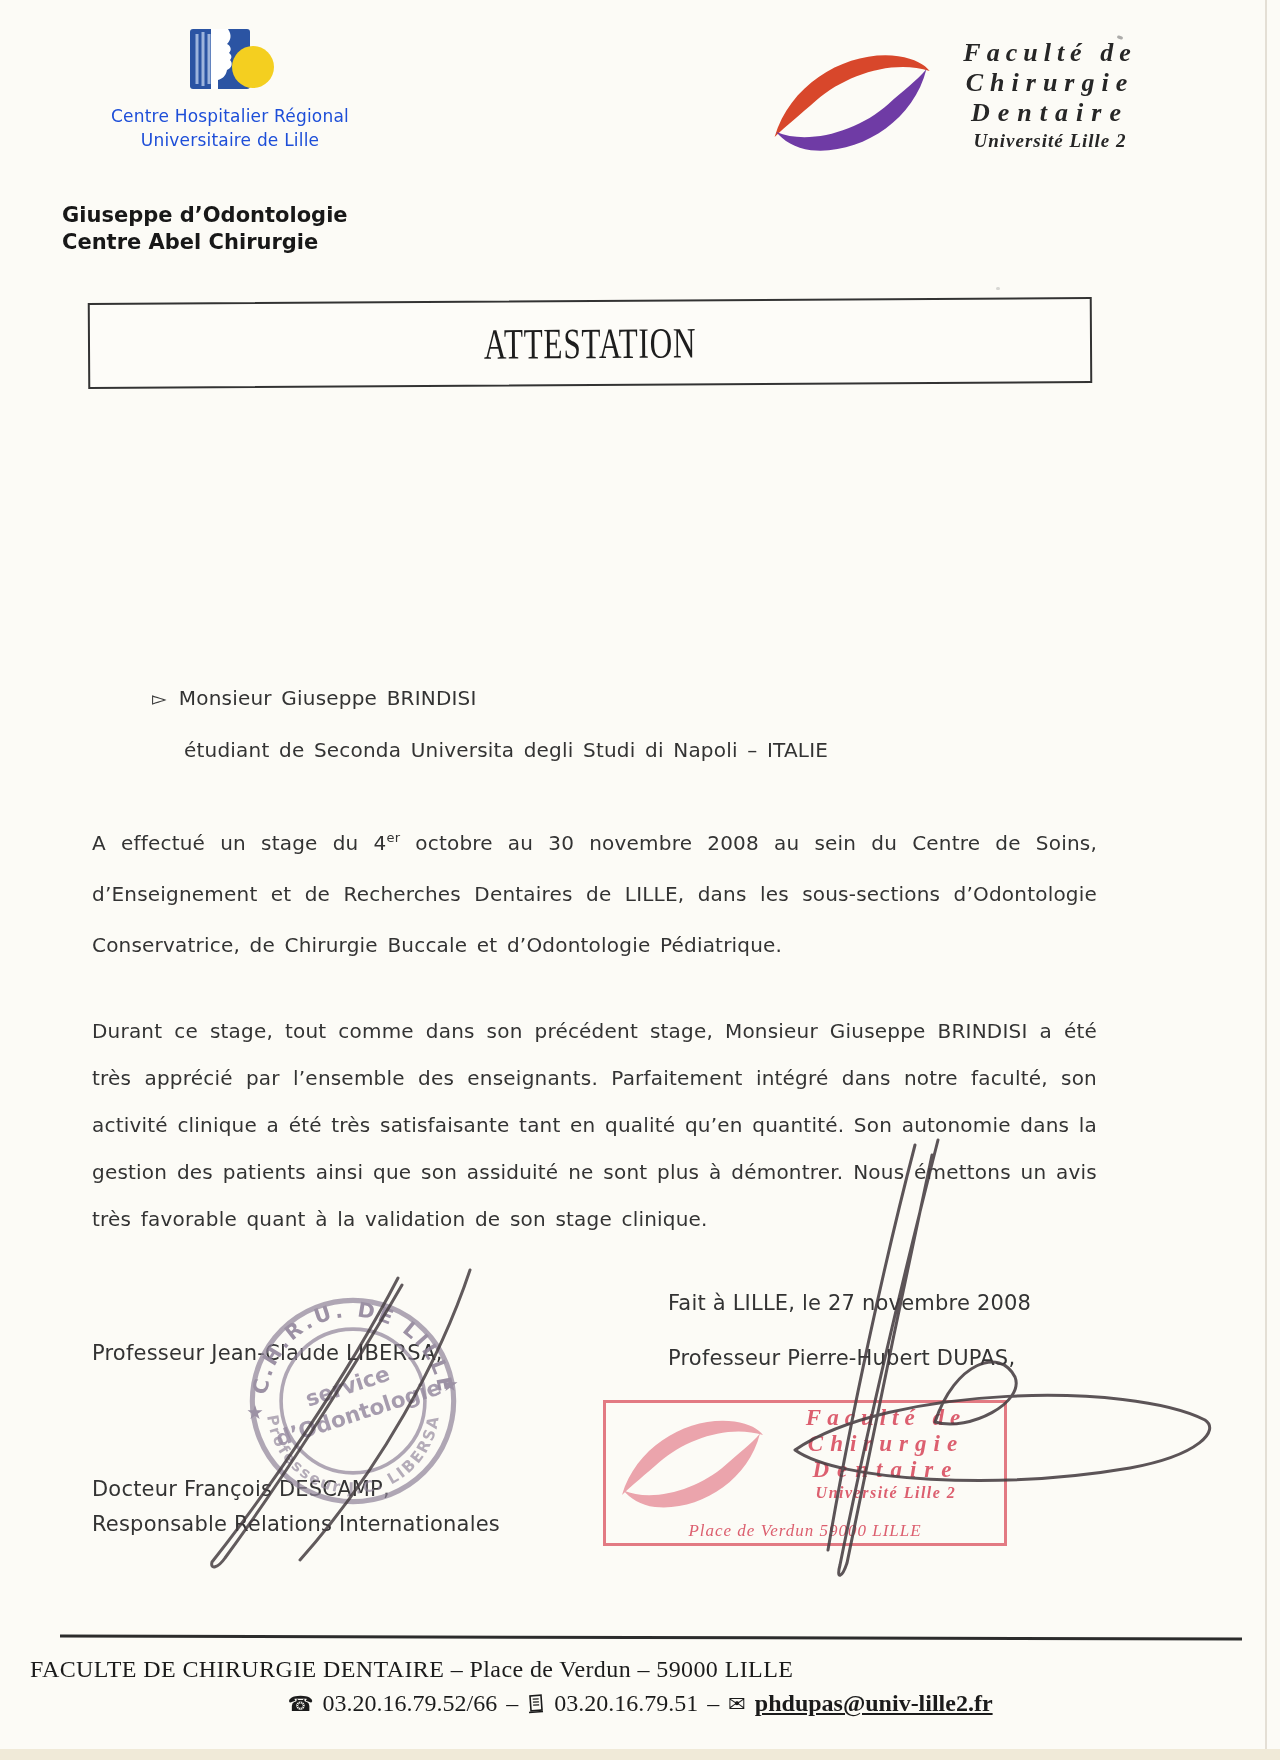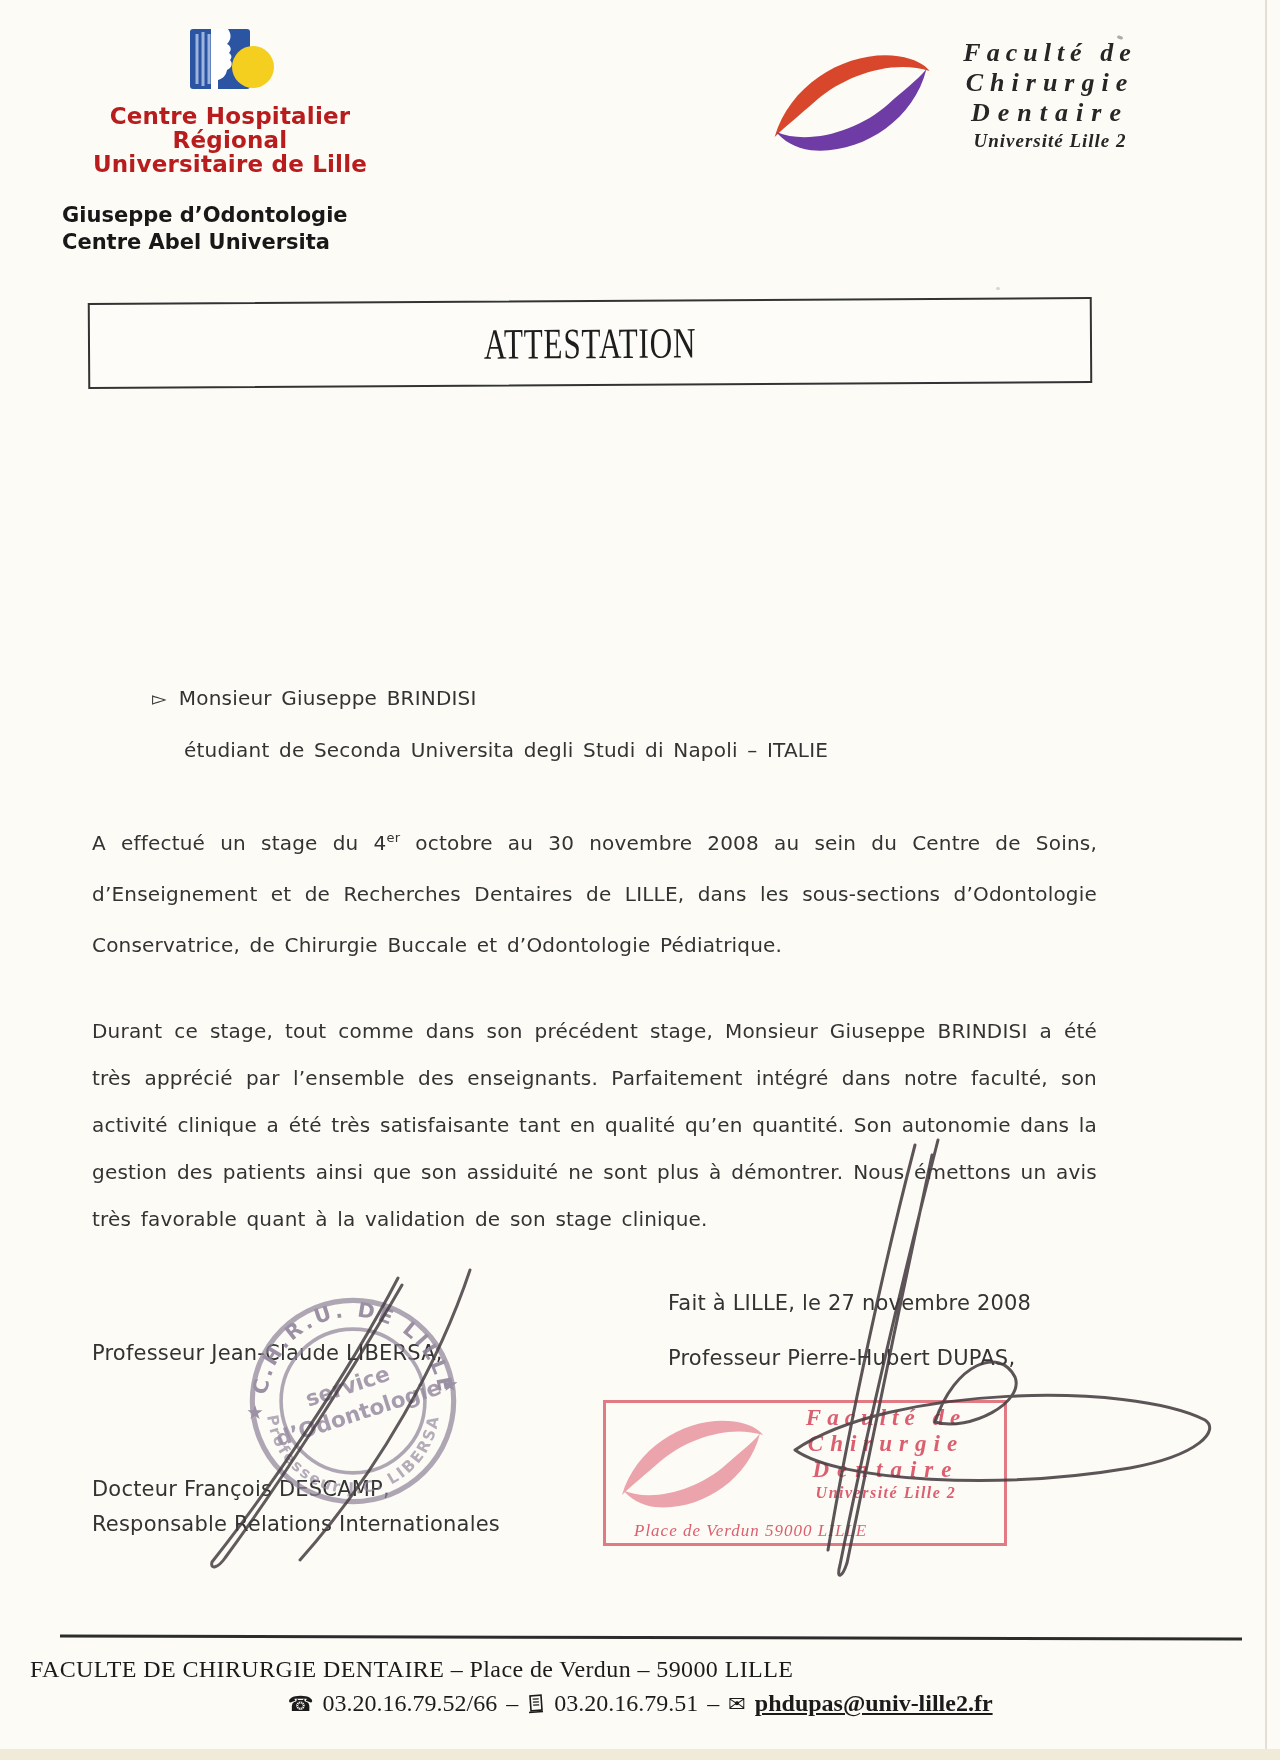--- a/index.html
+++ b/index.html
@@ -8,21 +8,21 @@
     background:#fcfbf6;overflow:hidden;
     font-family:"DejaVu Sans",sans-serif;color:#2e2c2a;
   }
   
   .edge-right{position:absolute;right:13px;top:0;width:2px;height:100%;background:#cfc9ba;opacity:.55;}
   .edge-bottom{position:absolute;left:0;bottom:0;width:100%;height:11px;background:#f0ead8;}
   .speck{position:absolute;background:#6b6b6b;opacity:.55;border-radius:2px;}
   
   .chr-logo{position:absolute;left:90px;top:28px;width:280px;text-align:center;}
   .chr-logo svg{display:block;margin:0 auto 6px auto;}
-  .chr-text{color:#b91c1c;font-weight:bold;font-size:23px;line-height:24px;letter-spacing:.2px;}
+  .chr-text{color:#1d4ed8;font-weight:normal;font-size:17px;line-height:24px;letter-spacing:.2px;}
   
   .swoosh{position:absolute;left:768px;top:44px;}
   .fac-text{position:absolute;left:930px;top:38px;width:240px;text-align:center;
     font-family:"Liberation Serif",serif;font-style:italic;font-weight:bold;color:#262626;}
   .fac-text .big{font-size:26px;line-height:30px;}
   .ls6{letter-spacing:6px;} .ls7{letter-spacing:7px;} .ls8{letter-spacing:8px;}
   .fac-text .small{font-size:19px;line-height:26px;letter-spacing:1px;}
   
   .service{position:absolute;left:62px;top:202px;font-size:21px;font-weight:bold;color:#181818;line-height:27px;}
   
@@ -45,22 +45,22 @@
   
   .round-stamp{position:absolute;left:240px;top:1288px;opacity:.88;}
   
   .red-stamp{position:absolute;left:603px;top:1400px;width:398px;height:140px;
     border:3px solid rgba(219,90,103,.8);color:#dc5f6f;}
   .red-stamp .rs-swoosh{position:absolute;left:10px;top:8px;opacity:.7;}
   .rs-text{position:absolute;left:168px;top:2px;width:224px;text-align:center;
     font-family:"Liberation Serif",serif;font-style:italic;font-weight:bold;}
   .rs-text .big{font-size:23px;line-height:26px;}
   .rs-text .small{font-size:16px;line-height:20px;letter-spacing:1.5px;}
-  .rs-address{position:absolute;left:0;bottom:2px;width:100%;
-    font-family:"Liberation Serif",serif;font-style:italic;font-size:17px;letter-spacing:1px;padding-left:28px;}
+  .rs-address{position:absolute;left:0;bottom:2px;width:100%;text-align:center;
+    font-family:"Liberation Serif",serif;font-style:italic;font-size:17px;letter-spacing:1px;}
   
   .ink{position:absolute;pointer-events:none;}
   
   .footer-rule{position:absolute;left:60px;top:1636px;width:1182px;height:2.5px;background:#2c2c2c;transform:rotate(.15deg);}
   .footer-1{position:absolute;left:0;top:1656px;width:100%;text-align:left;
     font-family:Liberation Serif, serif;font-size:24px;color:#1b1b1b;letter-spacing:.4px;padding-left:30px;}
   .footer-2{position:absolute;left:0;top:1690px;width:100%;display:flex;justify-content:center;align-items:center;gap:9px;
     font-family:"Liberation Serif",serif;font-size:24px;color:#1b1b1b;}
   .footer-2 .glyph{font-family:"DejaVu Sans",sans-serif;font-size:21px;}
   .email-link{text-decoration:underline;color:#1b1b1b;font-weight:bold;}
@@ -96,21 +96,21 @@
   </svg>
   <div class="fac-text">
     <div class="big ls6">Faculté de</div>
     <div class="big ls7">Chirurgie</div>
     <div class="big ls8">Dentaire</div>
     <div class="small">Université Lille 2</div>
   </div>
 
   <div class="service">
     <div>Giuseppe d’Odontologie</div>
-    <div>Centre Abel Universita</div>
+    <div>Centre Abel Chirurgie</div>
   </div>
 
   <div class="title-box">
     <span>ATTESTATION</span>
   </div>
 
 
   <div class="bullet-row hand">
     <span class="marker">▻</span>
     <span>Monsieur Giuseppe BRINDISI</span>

